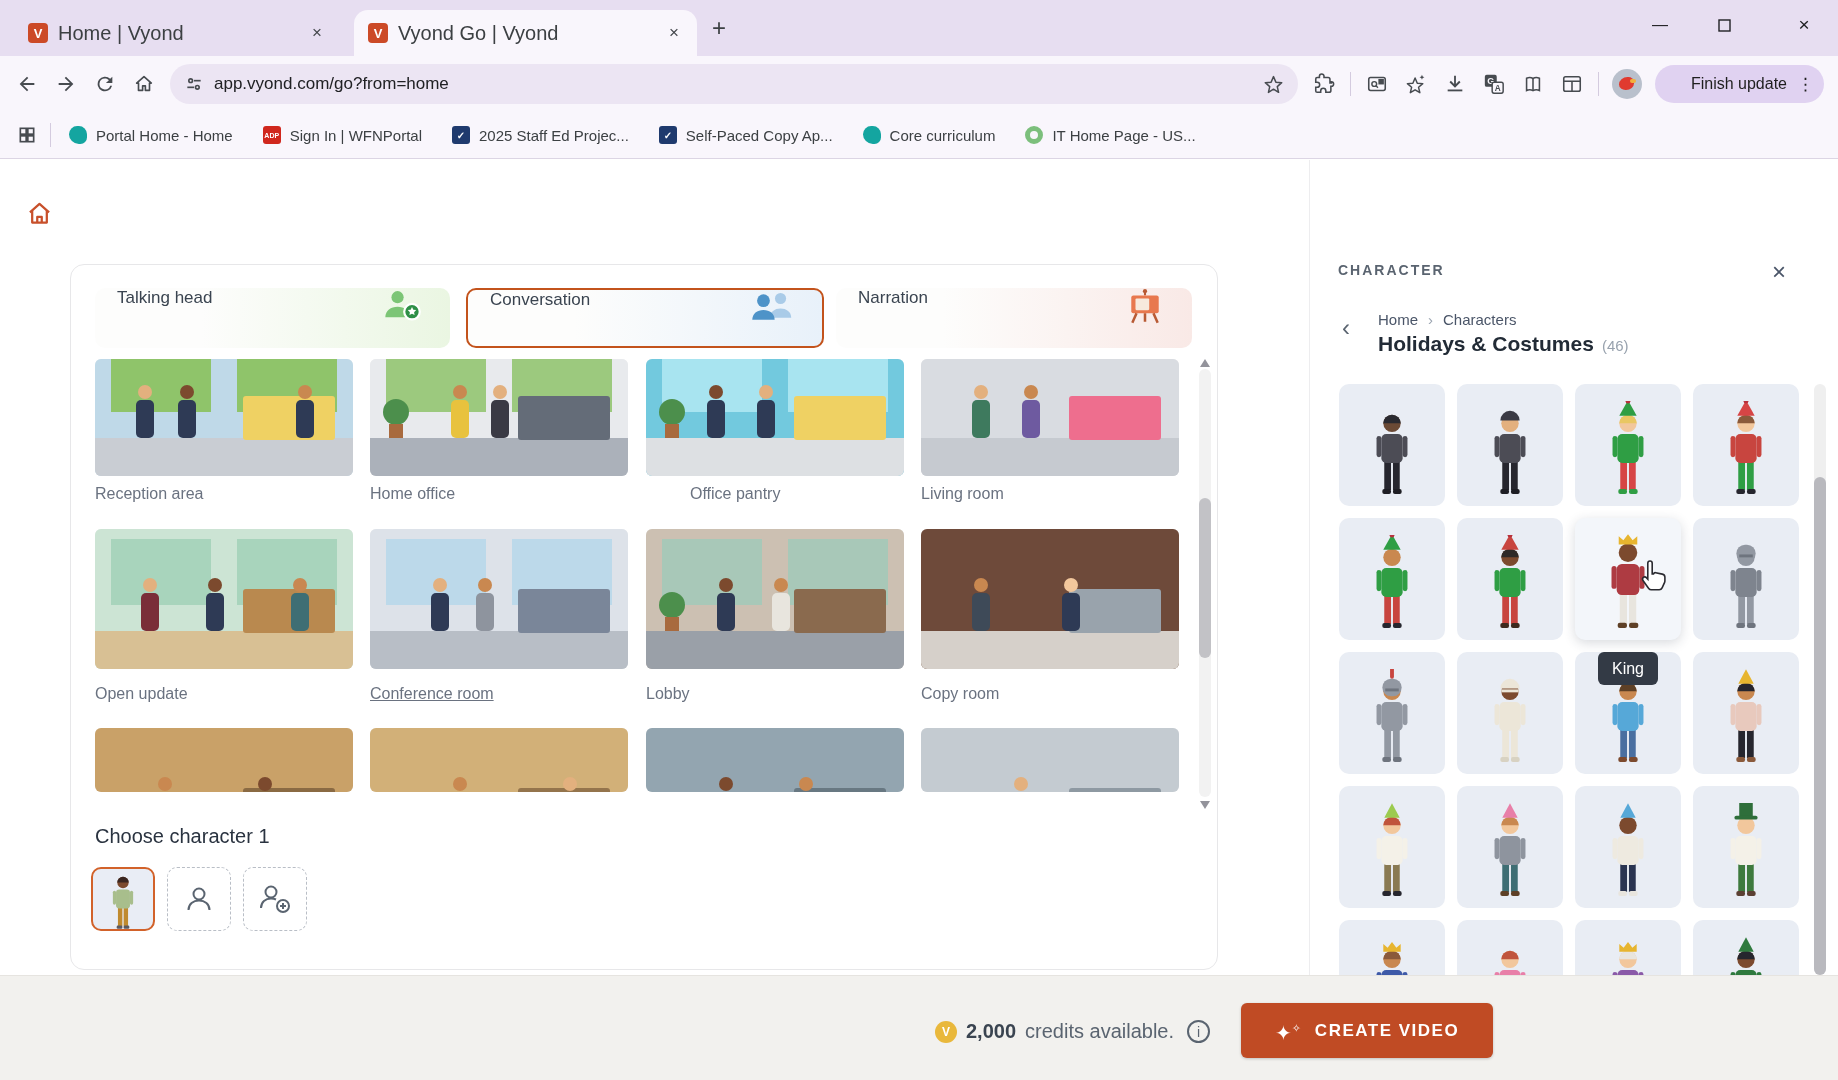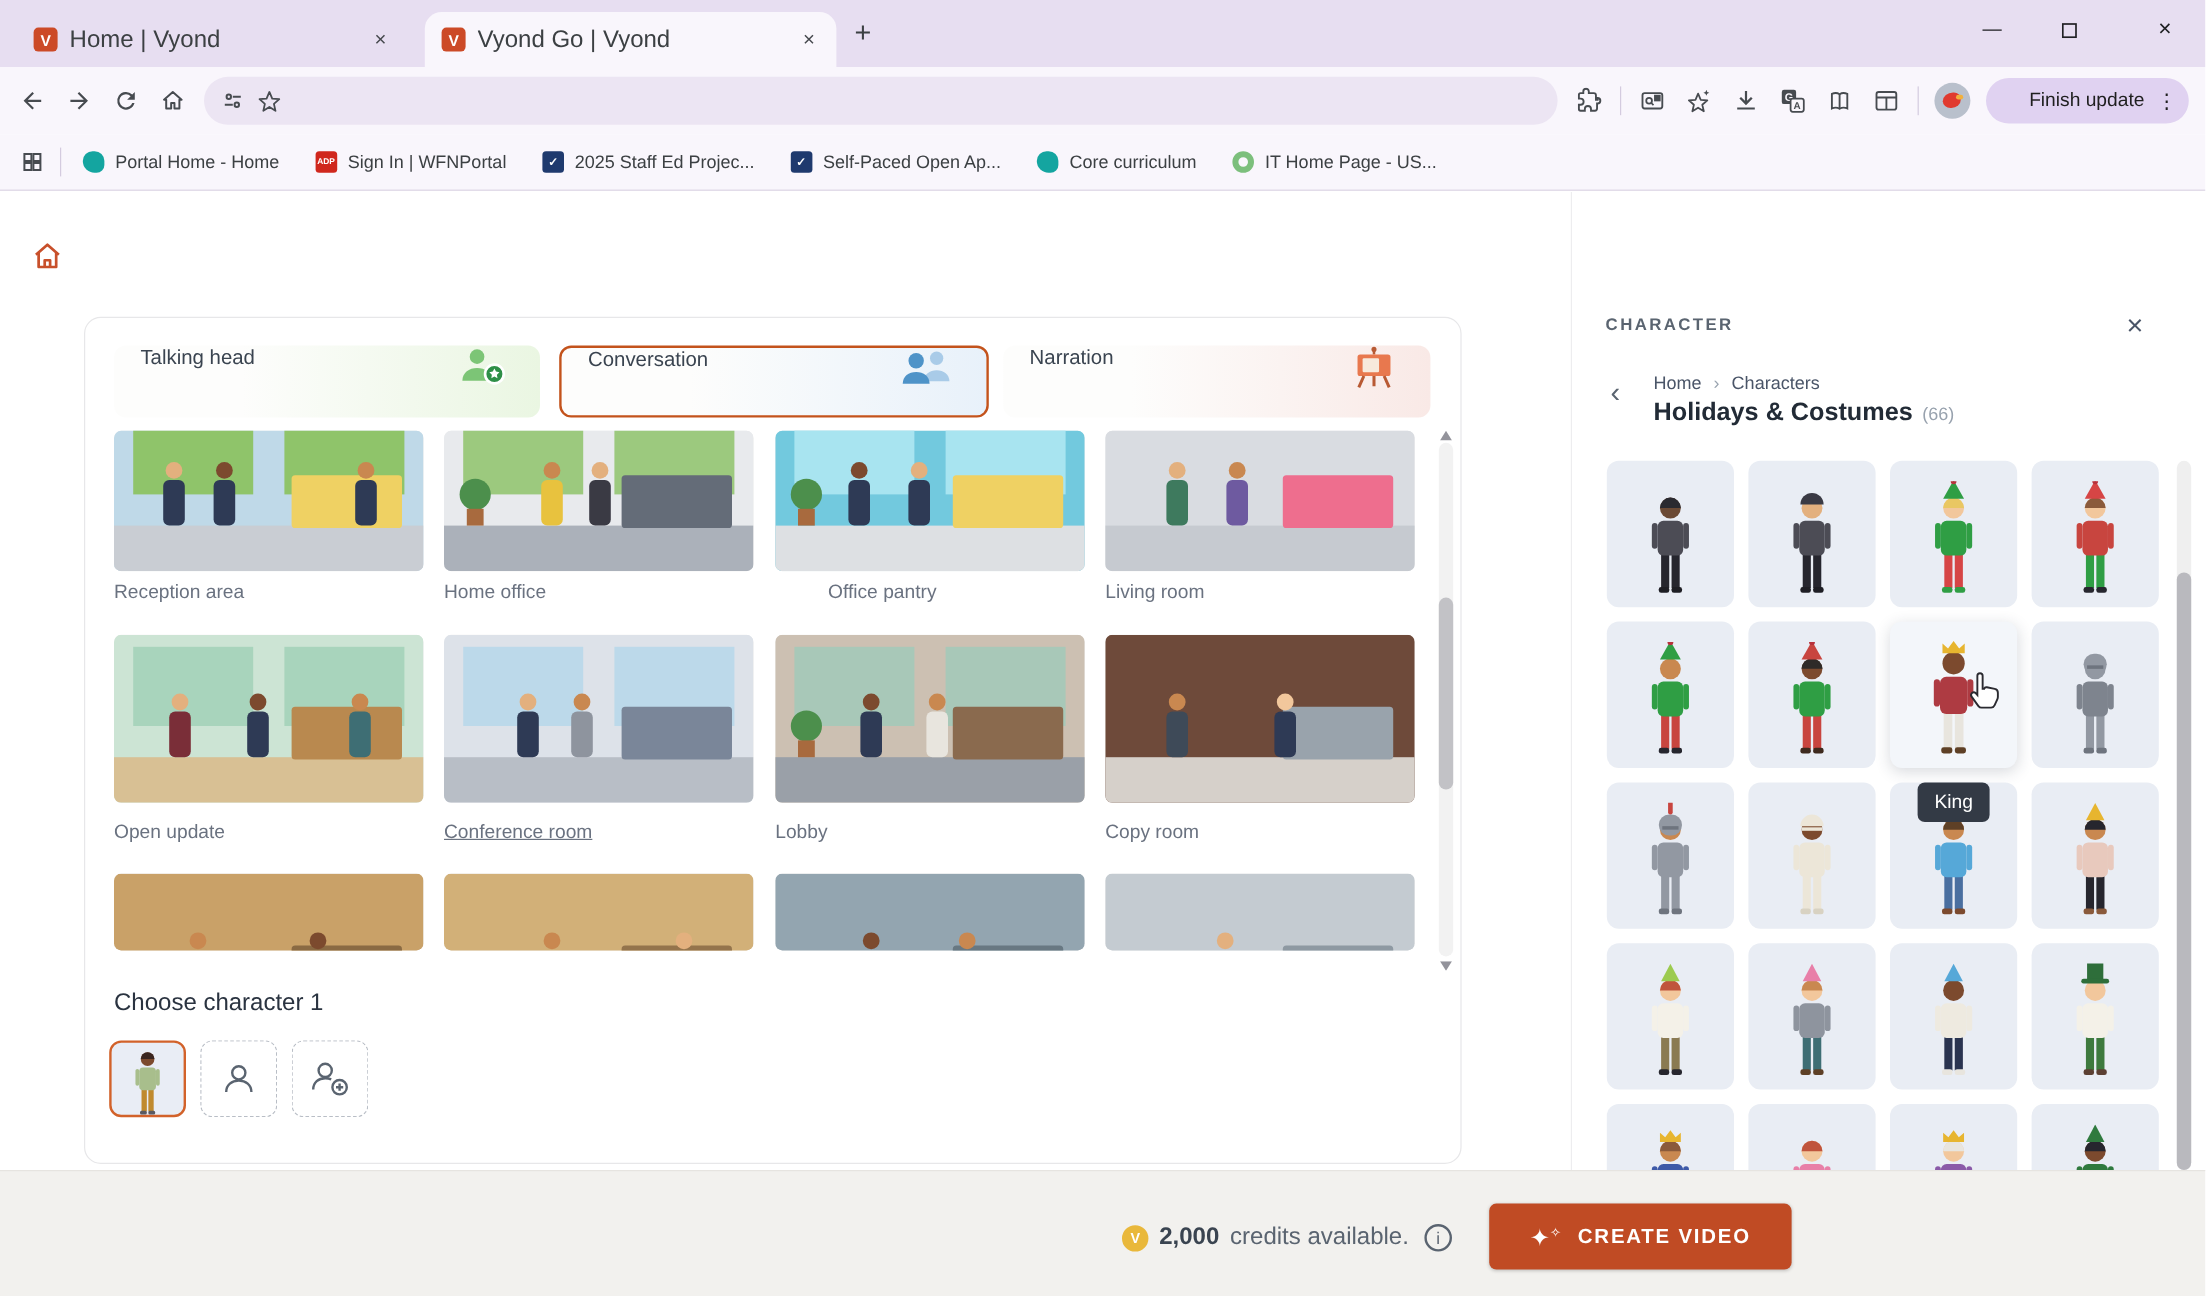--- a/index.html
+++ b/index.html
@@ -140,20 +140,21 @@
     </span>
     <div class="omnibox">
       <span>
         <svg width="20" height="20" viewBox="0 0 24 24" stroke="#474B50" stroke-width="2" fill="none">
           <circle cx="8" cy="8" r="2.2"></circle>
             <line x1="12" y1="8" x2="20" y2="8"></line>
           <line x1="4" y1="16" x2="12" y2="16"></line>
             <circle cx="16" cy="16" r="2.2"></circle>
           </svg>
       </span>
+      <span class="url">app.vyond.com/go?from=home</span>
       <span>
         <svg width="21" height="21" viewBox="0 0 24 24">
             <path d="M12 17.3L6.2 21l1.5-6.6L2.6 9.9l6.7-.6L12 3l2.7 6.3 6.7.6-5.1 4.5 1.5 6.6z" fill="none" stroke="#474B50" stroke-width="1.7" stroke-linejoin="round"></path>
           </svg>
       </span>
     </div>
     <span class="tbicon">
       <svg width="22" height="22" viewBox="0 0 24 24">
           <path d="M20 11h-1.5V7a2 2 0 0 0-2-2H12V3.5a2.5 2.5 0 0 0-5 0V5H4.5a1.5 1.5 0 0 0-1.5 1.5V10h1.5a2.8 2.8 0 0 1 0 5.6H3v3.9A1.5 1.5 0 0 0 4.5 21H8.4v-1.5a2.8 2.8 0 0 1 5.6 0V21h3.5a2 2 0 0 0 2-2v-4.5H20a2.5 2.5 0 0 0 0-5z" fill="none" stroke="#474B50" stroke-width="1.7"></path>
         </svg>
@@ -229,21 +230,21 @@
         <span class="bm">
           <span class="bmicon" style="background: rgb(208, 39, 29); font-size: 7px;">ADP</span>
           <span class="lbl">Sign In | WFNPortal</span>
         </span>
         <span class="bm">
           <span class="bmicon" style="background: rgb(31, 58, 110);">✓</span>
           <span class="lbl">2025 Staff Ed Projec...</span>
         </span>
         <span class="bm">
           <span class="bmicon" style="background: rgb(31, 58, 110);">✓</span>
-          <span class="lbl">Self-Paced Open Ap...</span>
+          <span class="lbl">Self-Paced Copy Ap...</span>
         </span>
         <span class="bm">
           <span class="bmicon" style="background: rgb(20, 165, 160); border-radius: 50% 50% 40% 60%;"></span>
           <span class="lbl">Core curriculum</span>
         </span>
         <span class="bm">
           <span class="bmicon" style="background: transparent; border: 5px solid rgb(124, 191, 124); border-radius: 50%; width: 8px; height: 8px; min-width: 8px;"></span>
           <span class="lbl">IT Home Page - US...</span>
         </span>
       </span>
@@ -535,21 +536,21 @@
   <div class="abs panel">
     <div class="panel-title">CHARACTER</div>
     <div class="panel-close">×</div>
     <div class="pback">‹</div>
     <div class="crumbs">
       <span>Home</span>
       <span class="sep">›</span>
       <span>Characters</span>
     </div>
     <div class="cat-title">
-      <span>Holidays &amp; Costumes</span><span class="cat-count">(66)</span>
+      <span>Holidays &amp; Costumes</span><span class="cat-count">(46)</span>
     </div>
     <div id="charGrid">
         <div class="ccard" style="left: 29px; top: 224px;">
           <div style="margin-bottom:10px;">
             <svg width="58" height="95" viewBox="0 0 60 98">
               <rect x="22" y="62" width="7" height="30" fill="#26262E"></rect>
               <rect x="31" y="62" width="7" height="30" fill="#26262E"></rect>
               <rect x="20" y="91" width="9" height="5" rx="2" fill="#1E1E24"></rect>
               <rect x="31" y="91" width="9" height="5" rx="2" fill="#1E1E24"></rect>
               <rect x="14" y="36" width="5" height="22" rx="2.5" fill="#4C4C55"></rect>

